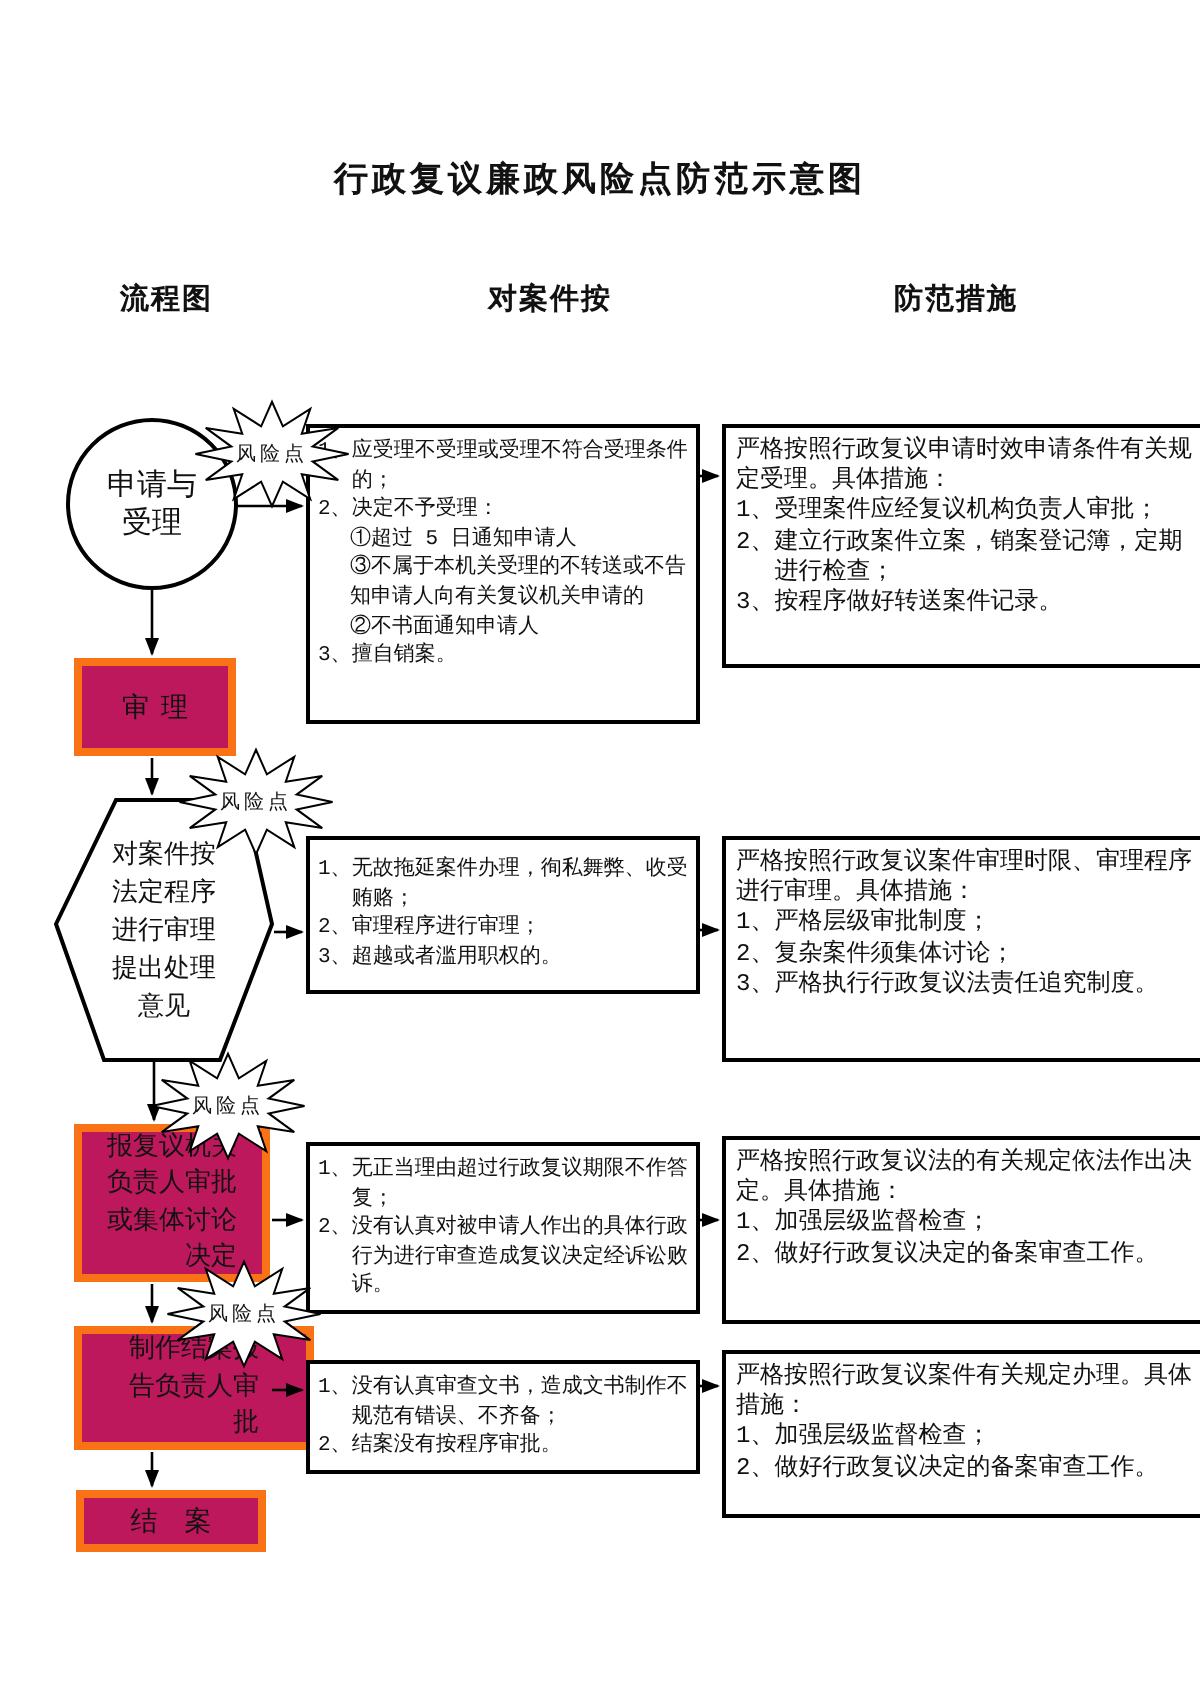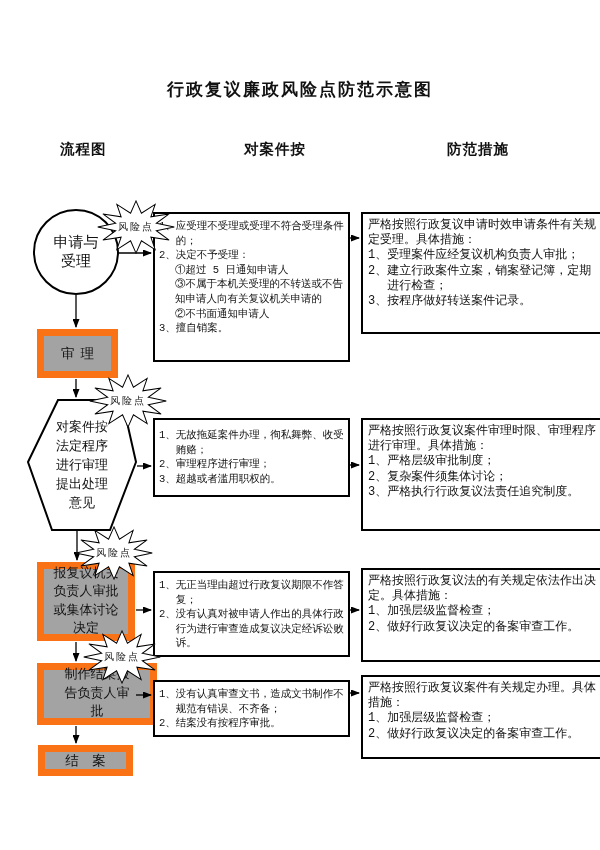--- a/index.html
+++ b/index.html
@@ -11,22 +11,22 @@
   .abs{position:absolute;}
   .title{
     left:0;top:78px;width:600px;text-align:center;
     font-size:17px;font-weight:bold;letter-spacing:2px;z-index:10;
   }
   .colhead{
     top:140px;font-size:14.5px;font-weight:bold;letter-spacing:1px;z-index:10;
   }
   
   .fnode{
-    box-sizing:border-box;border:7px solid #f97316;background:#a3a3a3;
-    display:flex;align-items:center;justify-content:center;text-align:center;
+    box-sizing:border-box;border:4px solid #f97316;background:#be185d;
+    display:flex;align-items:center;justify-content:center;text-align:right;
     white-space:pre-line;z-index:1;
   }
   .svglayer{left:0;top:0;width:600px;height:850px;z-index:5;pointer-events:none;}
   .shape-text{
     z-index:10;text-align:center;white-space:pre-line;line-height:19px;
     font-size:15px;
   }
   .risk-label{
     z-index:10;text-align:center;font-size:10px;letter-spacing:2px;white-space:nowrap;
   }

